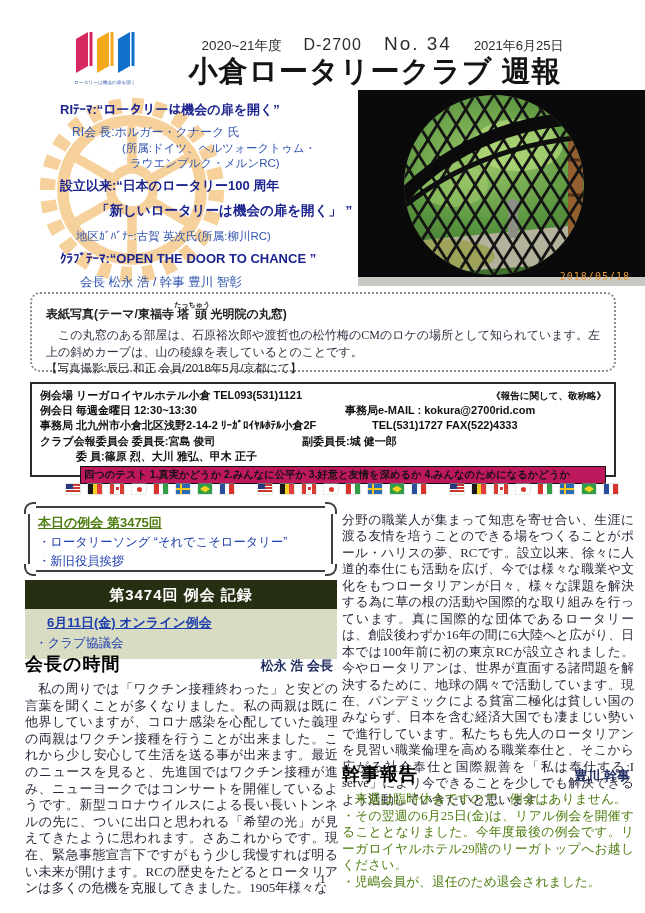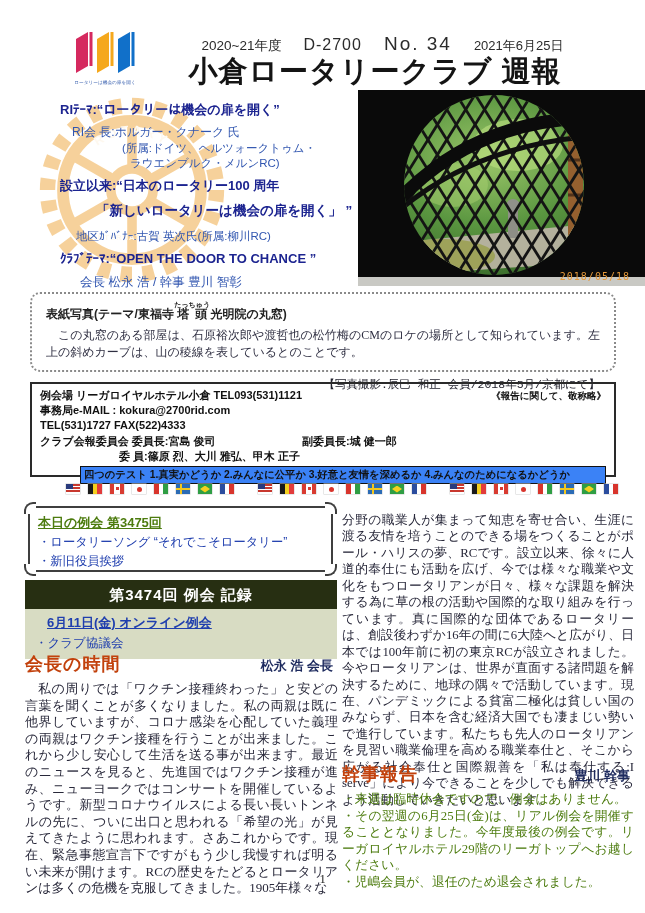--- a/index.html
+++ b/index.html
@@ -35,33 +35,33 @@
   
   .photo{position:absolute;left:358px;top:90px;width:287px;height:196px;}
 
   
   .cover-note{position:absolute;left:30px;top:292px;width:586px;height:80px;
               border:2px dotted #8a8a8a;border-radius:10px;padding:7px 14px 4px 14px;box-sizing:border-box;}
   .cn-title{font-size:12px;font-weight:bold;color:#222;}
   .cn-title ruby rt{font-size:7px;color:#222;}
   .cn-body{font-family:"Liberation Serif",serif;font-size:12px;color:#2f2f42;line-height:16.5px;
            text-indent:1em;margin-top:4px;text-align:justify;}
-  .cn-credit{font-family:Liberation Mono, monospace;font-size:11.5px;color:#22222e;text-align:right;margin-top:17px;}
+  .cn-credit{font-family:Liberation Sans, sans-serif;font-size:11.5px;color:#22222e;margin-top:1px;}
 
   
   .info-box{position:absolute;left:30px;top:382px;width:586px;height:95px;border:2px solid #2a2a2a;
             box-sizing:border-box;padding:4px 8px 2px 8px;font-size:11px;font-weight:600;color:#111;}
   .info-row{display:flex;line-height:15.2px;white-space:nowrap;}
   .info-row .left{flex:none;}
   .r1 .right{margin-left:auto;font-size:9.5px;}
   .r2 .left{width:305px;}
   .r3 .left{width:332px;}
   .r4 .left{width:262px;}
-  .r5 .left{margin-left:79px;}
-  .four-tests{margin-left:40px;margin-top:2px;border:1px solid #111;background:#3b82f6;
+  .r5 .left{margin-left:36px;}
+  .four-tests{margin-left:40px;margin-top:2px;border:1px solid #111;background:#be185d;
               padding:1px 3px;font-size:10.3px;font-weight:bold;white-space:nowrap;}
 
   
   .flags-row{position:absolute;left:66px;top:484px;width:575px;height:16px;display:flex;gap:8px;align-items:flex-start;}
   .flag{width:14px;height:10px;position:relative;flex:none;box-shadow:0 0 0 .5px #cfcfcf;}
   .flag.gap{margin-right:16px;}
   .flag-usa{background:repeating-linear-gradient(180deg,#c8382e 0 1.6px,#fff 1.6px 3.2px);}
   .flag-usa::after{content:"";position:absolute;left:0;top:0;width:6.5px;height:5px;background:#2a3b7d;}
   .flag-belgium{background:linear-gradient(90deg,#1a1a1a 0 33%,#f4d01f 33% 67%,#e23b3b 67%);}
   .flag-canada{background:linear-gradient(90deg,#d83b31 0 27%,#fff 27% 73%,#d83b31 73%);}
@@ -89,21 +89,21 @@
   .today-item{font-size:12.3px;color:#1f3eae;line-height:17px;margin-top:2px;white-space:nowrap;}
 
   .record-bar{position:absolute;left:25px;top:580px;width:312px;height:29px;background:#272f12;color:#fff;
               font-size:15px;font-weight:bold;text-align:center;line-height:29px;letter-spacing:1px;}
   .record-box{position:absolute;left:25px;top:609px;width:312px;height:50px;background:#d8dcc3;
               box-sizing:border-box;padding:5px 10px 0 10px;}
   .record-date{font-size:13px;font-weight:bold;color:#1f3eae;text-decoration:underline;margin-left:12px;}
   .record-item{font-size:12.5px;color:#1f3eae;margin-top:3px;}
 
   .sec-heading-row{display:flex;align-items:baseline;}
-  .sec-heading{font-size:18px;font-weight:bold;color:#c2410c;letter-spacing:1px;}
+  .sec-heading{font-size:18px;font-weight:bold;color:#000000;letter-spacing:1px;}
   .sec-speaker{margin-left:auto;margin-right:4px;font-size:13px;font-weight:bold;color:#1d2a5e;}
   .president-head{position:absolute;left:25px;top:652px;width:312px;}
   .president-body{position:absolute;left:25px;top:681px;width:313px;font-family:"Liberation Serif",serif;
                   font-size:13px;line-height:16.6px;color:#28283a;text-align:justify;text-indent:1em;margin:0;}
 
   
   .right-body{position:absolute;left:342px;top:512px;width:292px;font-family:"Liberation Serif",serif;
               font-size:12.8px;line-height:16.45px;color:#28283a;text-align:justify;margin:0;}
   .secretary-head{position:absolute;left:342px;top:762px;width:292px;}
   .secretary-items{position:absolute;left:342px;top:791px;width:292px;font-family:"Liberation Serif",serif;
@@ -235,23 +235,25 @@
     <div class="cn-body">この丸窓のある部屋は、石原裕次郎や渡哲也の松竹梅のCMのロケの場所として知られています。左上の斜めカーブは、山の稜線を表しているとのことです。</div>
     <div class="cn-credit">【写真撮影:辰巳 和正 会員/2018年5月/京都にて】</div>
   </div>
 
   <div class="info-box">
     <div class="info-row r1">
       <span class="left">例会場 リーガロイヤルホテル小倉 TEL093(531)1121</span>
       <span class="right">《報告に関して、敬称略》</span>
     </div>
     <div class="info-row r2">
+      <span class="left">例会日 毎週金曜日 12:30~13:30</span>
       <span class="right">事務局e-MAIL : kokura@2700rid.com</span>
     </div>
     <div class="info-row r3">
+      <span class="left">事務局 北九州市小倉北区浅野2-14-2 ﾘｰｶﾞﾛｲﾔﾙﾎﾃﾙ小倉2F</span>
       <span class="right">TEL(531)1727 FAX(522)4333</span>
     </div>
     <div class="info-row r4">
       <span class="left">クラブ会報委員会 委員長:宮島 俊司</span>
       <span class="right">副委員長:城 健一郎</span>
     </div>
     <div class="info-row r5">
       <span class="left">委 員:篠原 烈、大川 雅弘、甲木 正子</span>
     </div>
     <div class="four-tests">四つのテスト 1.真実かどうか 2.みんなに公平か 3.好意と友情を深めるか 4.みんなのためになるかどうか</div>

